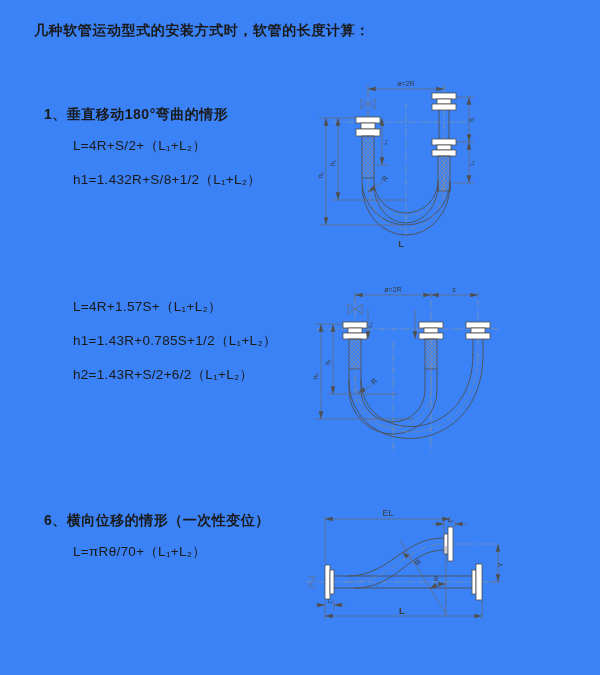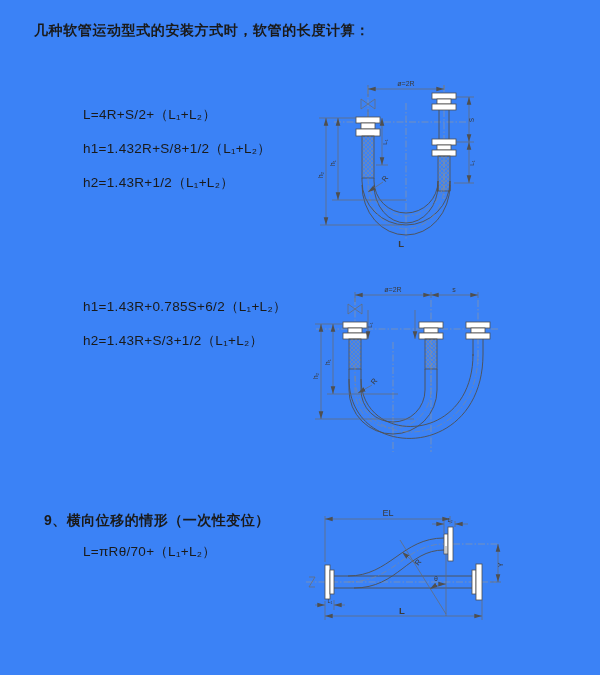--- a/index.html
+++ b/index.html
@@ -4,21 +4,21 @@
 <style>
   * { margin:0; padding:0; box-sizing:border-box; }
   html,body { background:#ffffff; }
   .page {
     position:relative; width:600px; height:675px; background:#3b82f6;
     font-family:"Liberation Sans","DejaVu Sans",sans-serif; color:#1a1a1a; overflow:hidden;
   }
   .title { position:absolute; left:34px; top:22px; font-size:14px; font-weight:bold; letter-spacing:0.6px; }
   .section { position:absolute; }
   .heading { font-size:14px; font-weight:bold; letter-spacing:0.5px; margin-bottom:13px; }
-  .formula { font-size:13.5px; letter-spacing:0.3px; margin:0 0 16px 39px; }
+  .formula { font-size:13.5px; letter-spacing:0.3px; margin:0 0 16px 29px; }
   svg.diagram { position:absolute; }
   svg text { font-family:"Liberation Sans","DejaVu Sans",sans-serif; fill:#3a3a3a; }
   .thin  { stroke:#6a6a6a; stroke-width:0.7; fill:none; }
   .hose  { stroke:#4f4f4f; stroke-width:0.9; fill:none; }
   .cl    { stroke:#9a9a9a; stroke-width:0.6; fill:none; stroke-dasharray:7 2 1.5 2; }
   .hcl   { stroke:#8a8a8a; stroke-width:0.6; fill:none; stroke-dasharray:6 2 1.5 2; }
   .part  { fill:#ffffff; stroke:#4f4f4f; stroke-width:0.8; }
 </style>
 </head>
 <body>
@@ -32,23 +32,23 @@
       </marker>
       <pattern id="hatch" width="4" height="4" patternUnits="userSpaceOnUse">
         <path d="M0,4 L4,0 M0,0 L4,4" stroke="#8f8f8f" stroke-width="0.5"></path>
       </pattern>
     </defs>
   </svg>
 
   <div class="title">几种软管运动型式的安装方式时，软管的长度计算：</div>
 
   <div class="section" style="left:44px;top:106px">
+    <div class="heading">1、垂直移动180°弯曲的情形</div>
     <div class="formula">L=4R+S/2+（L₁+L₂）</div>
     <div class="formula">h1=1.432R+S/8+1/2（L₁+L₂）</div>
-    <div class="formula">h2=1.43R+1/2（L₁+L₂）</div>
   </div>
 
   <svg class="diagram" style="left:306px;top:73px" width="288" height="182" viewBox="0 0 288 182">
     <g class="cl">
       <path d="M28,49 H160"></path>
       <path d="M100,30 V166"></path>
       <path d="M62,14 V60"></path>
       <path d="M138,12 V126"></path>
     </g>
 
@@ -126,22 +126,23 @@
     </g>
 
     <g>
       <path class="thin" d="M77,109 L62,119" marker-end="url(#arw)"></path>
       <text x="81" y="107" font-size="7.5" text-anchor="middle" transform="rotate(-55 81 107)">R</text>
     </g>
     <text x="98" y="174" font-size="9.5" font-weight="bold" text-anchor="end">L</text>
   </svg>
 
   <div class="section" style="left:44px;top:298px">
-    <div class="formula">h1=1.43R+0.785S+6/2（L₁+L₂）</div>
-    <div class="formula">h2=1.43R+S/3+1/2（L₁+L₂）</div>
+    <div class="formula">L=4R+1.57S+（L₁+L₂）</div>
+    <div class="formula">h1=1.43R+0.785S+1/2（L₁+L₂）</div>
+    <div class="formula">h2=1.43R+S/2+6/2（L₁+L₂）</div>
   </div>
 
   <svg class="diagram" style="left:308px;top:284px" width="272" height="177" viewBox="0 0 272 177">
     <g class="cl">
       <path d="M8,45 H190"></path>
       <path d="M123,16 V168"></path>
       <path d="M85,58 V168"></path>
       <path d="M170,16 V80"></path>
       <path d="M47,14 V40"></path>
     </g>
@@ -212,21 +213,21 @@
       <text x="22" y="78" font-size="6.5" text-anchor="middle" transform="rotate(-90 22 78)">h₁</text>
     </g>
 
     <g>
       <path class="thin" d="M64,101 L50,109" marker-end="url(#arw)"></path>
       <text x="68" y="99" font-size="7.5" text-anchor="middle" transform="rotate(-50 68 99)">R</text>
     </g>
   </svg>
 
   <div class="section" style="left:44px;top:512px">
-    <div class="heading">9、横向位移的情形（一次性变位）</div>
+    <div class="heading">6、横向位移的情形（一次性变位）</div>
     <div class="formula">L=πRθ/70+（L₁+L₂）</div>
   </div>
 
   <svg class="diagram" style="left:298px;top:504px" width="297" height="140" viewBox="0 0 297 140">
     <g class="cl">
       <path d="M8,78 H198"></path>
       <path d="M155,40 H202"></path>
     </g>
 
     <path class="thin" d="M11,73 L17,73 L11,83 L17,83"></path>

